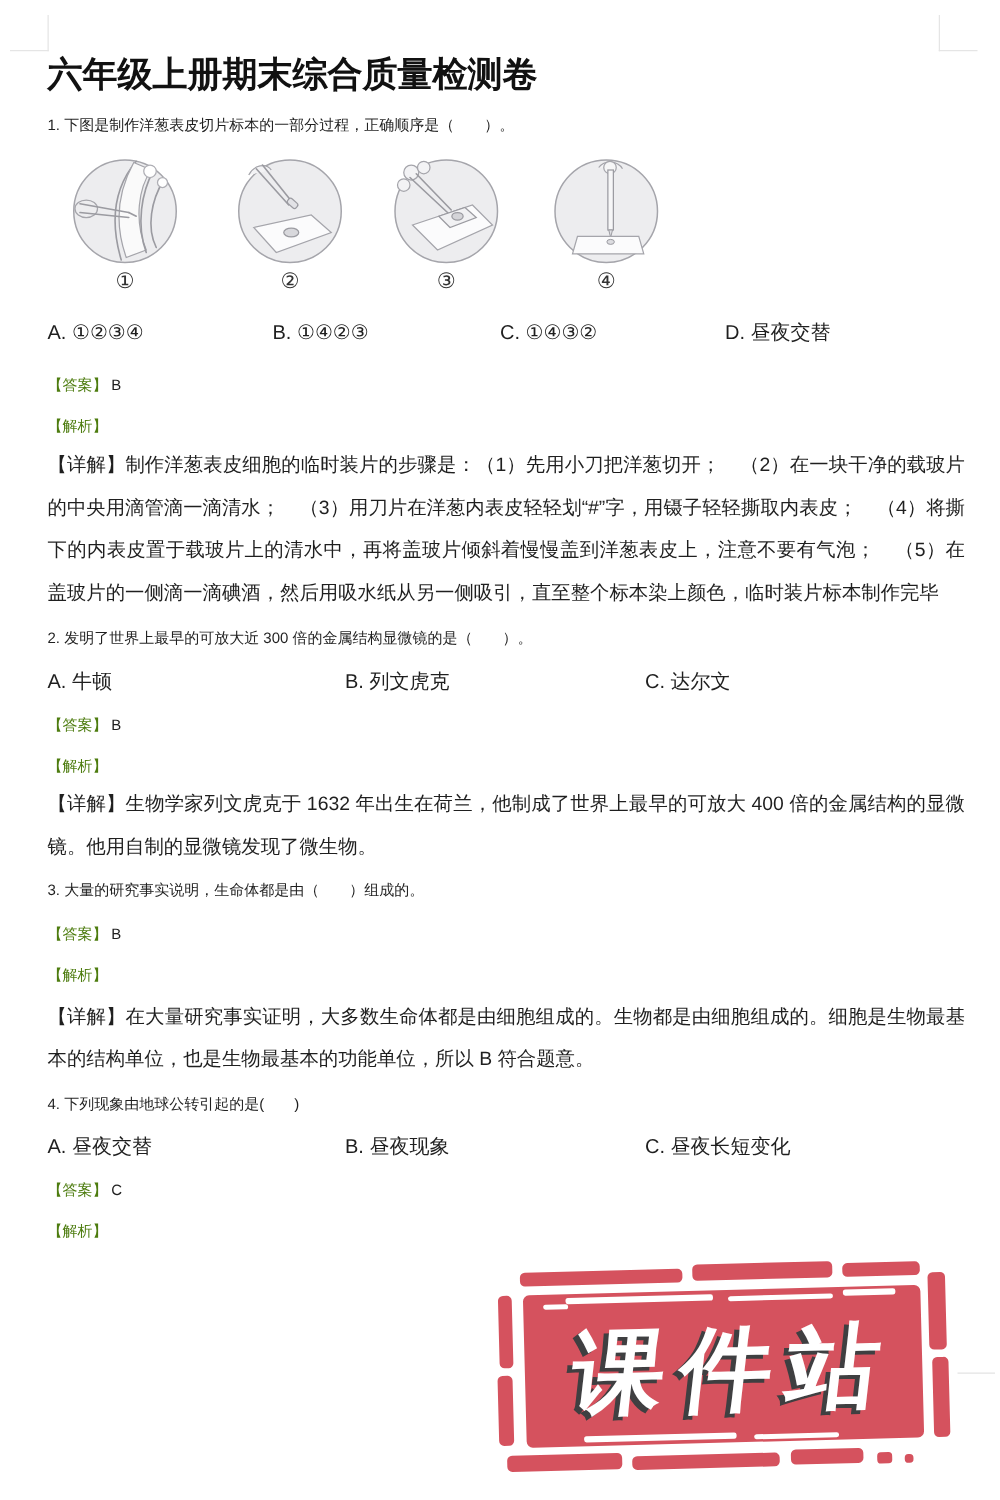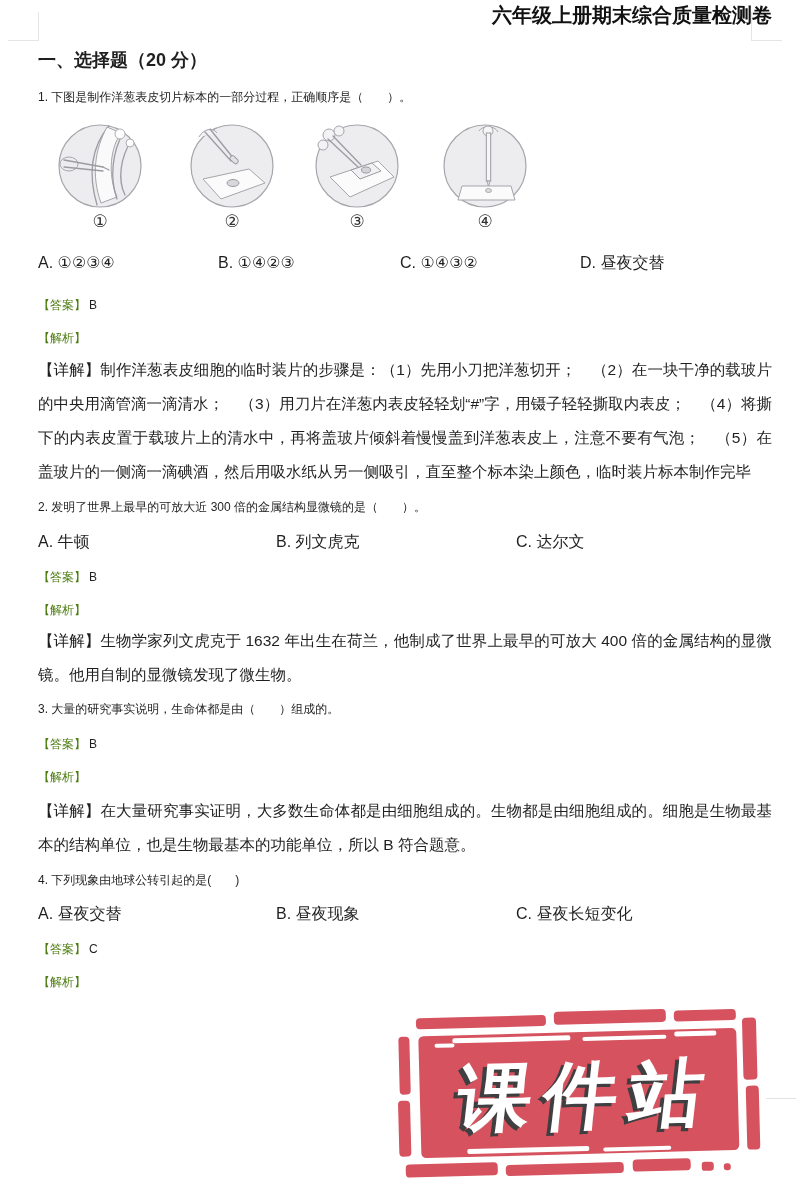--- a/index.html
+++ b/index.html
@@ -2,21 +2,21 @@
 <html><head>
 <meta charset="utf-8">
 <style>
   html,body{margin:0;padding:0;}
   body{
     width:800px;height:1200px;position:relative;background:#ffffff;
     font-family:"Liberation Sans","DejaVu Sans",sans-serif;
     color:#1f1f1f;overflow:hidden;
   }
   .content{position:absolute;left:38px;top:0;width:734px;}
-  .page-title{text-align:right;font-size:20px;font-weight:bold;line-height:30px;color:#111;}
+  .page-title{margin-top:45px;text-align:left;font-size:28px;font-weight:bold;line-height:30px;color:#111;}
   .section-heading{margin-top:18px;font-size:18px;font-weight:bold;line-height:24px;}
   .row{position:relative;font-size:12px;line-height:22px;}
   .para{font-size:15.5px;line-height:34px;text-align:justify;text-justify:inter-ideograph;}
   .opts{position:relative;height:22px;font-size:16px;text-align:right;}
   .opt{position:absolute;top:0;white-space:nowrap;}
   .opts4 .o1{left:0;} .opts4 .o2{left:180px;} .opts4 .o3{left:362px;} .opts4 .o4{left:542px;}
   .opts3 .o1{left:0;} .opts3 .o2{left:238px;} .opts3 .o3{left:478px;}
   .marker{color:#4d7c0f;}
   .ansval{color:#1f1f1f;margin-left:3px;}
   .figs{position:relative;height:112px;}
@@ -34,21 +34,20 @@
 </head>
 <body>
 
 <div class="corner corner-tl"></div>
 <div class="corner corner-tr"></div>
 <div class="margin-line"></div>
 
 <div class="content">
 
   <div class="page-title">六年级上册期末综合质量检测卷</div>
-  <div class="section-heading">一、选择题（20 分）</div>
 
   <div class="row" style="margin-top:14px">1. 下图是制作洋葱表皮切片标本的一部分过程，正确顺序是（　　）。</div>
 
   <div class="figs" style="margin-top:15px">
     <div class="fig f1">
       <svg width="86" height="86" viewBox="0 0 86 86">
         <circle cx="43" cy="43" r="41" fill="#ededef" stroke="#a5a5ab" stroke-width="1.2"></circle>
         <path class="lineart" d="M52,3 C36,22 30,48 40,82"></path>
         <path d="M50,4 C38,26 34,52 44,80 L60,74 C50,50 54,24 64,10 Z" fill="#fafafa" stroke="#a5a5ab" stroke-width="1"></path>
         <path class="lineart" d="M66,10 C56,28 52,54 60,76" stroke="#b9b9bf"></path>

